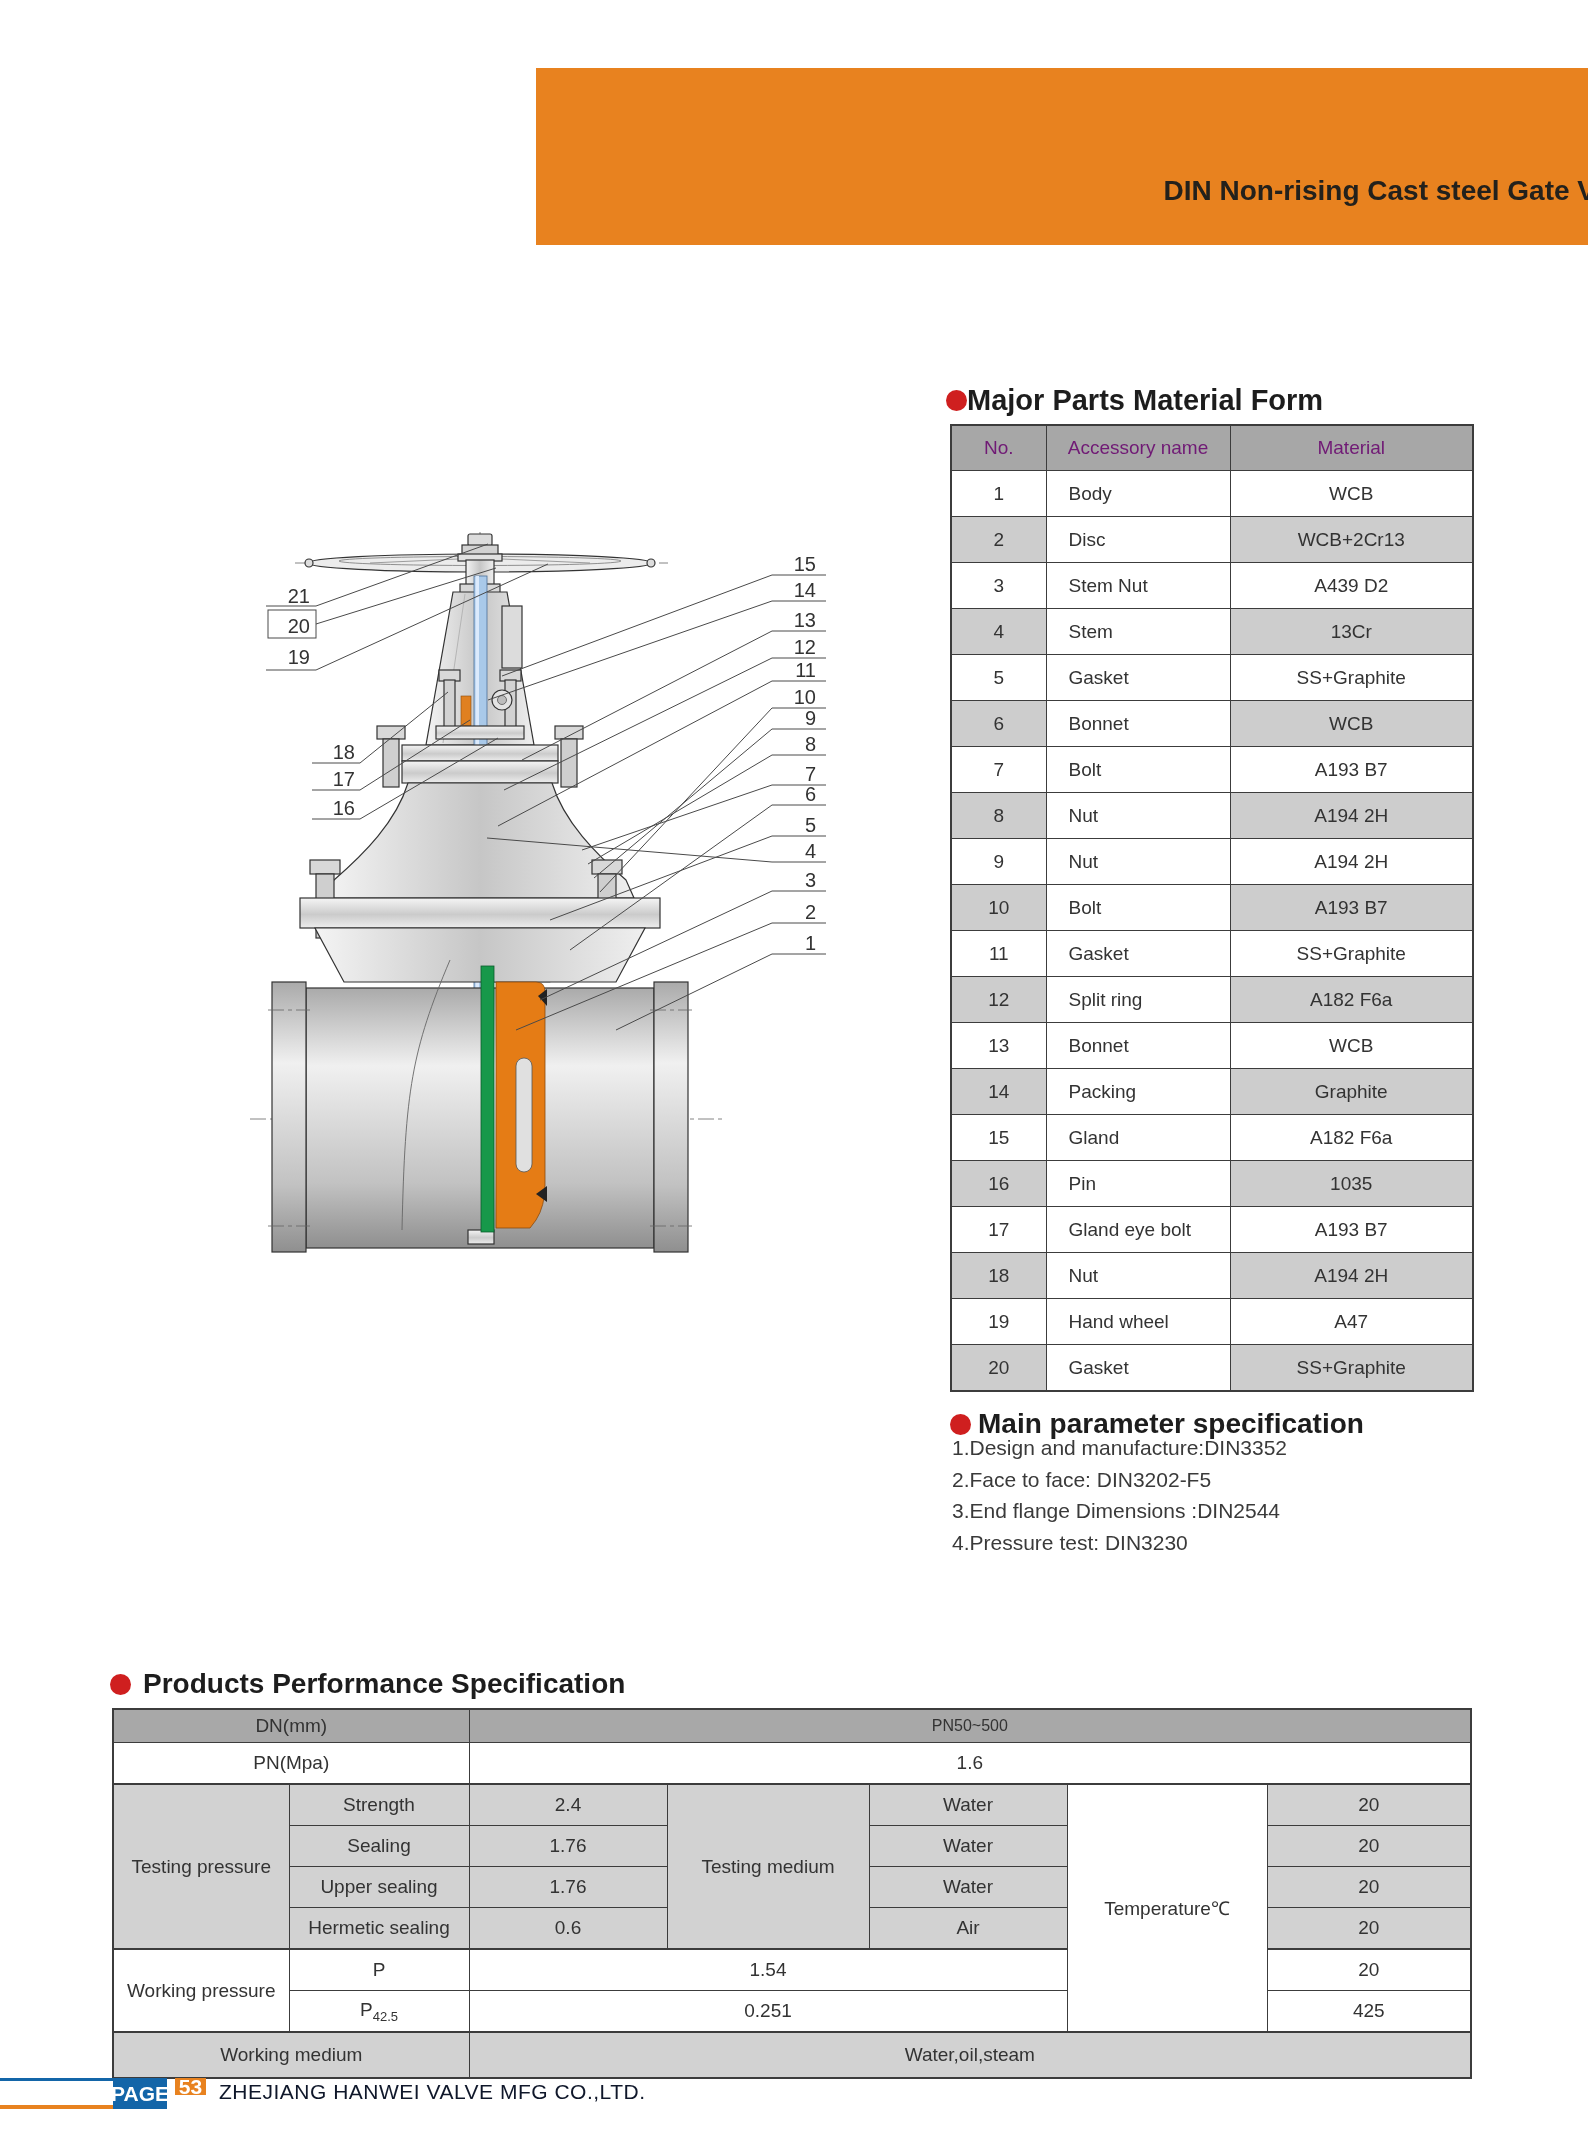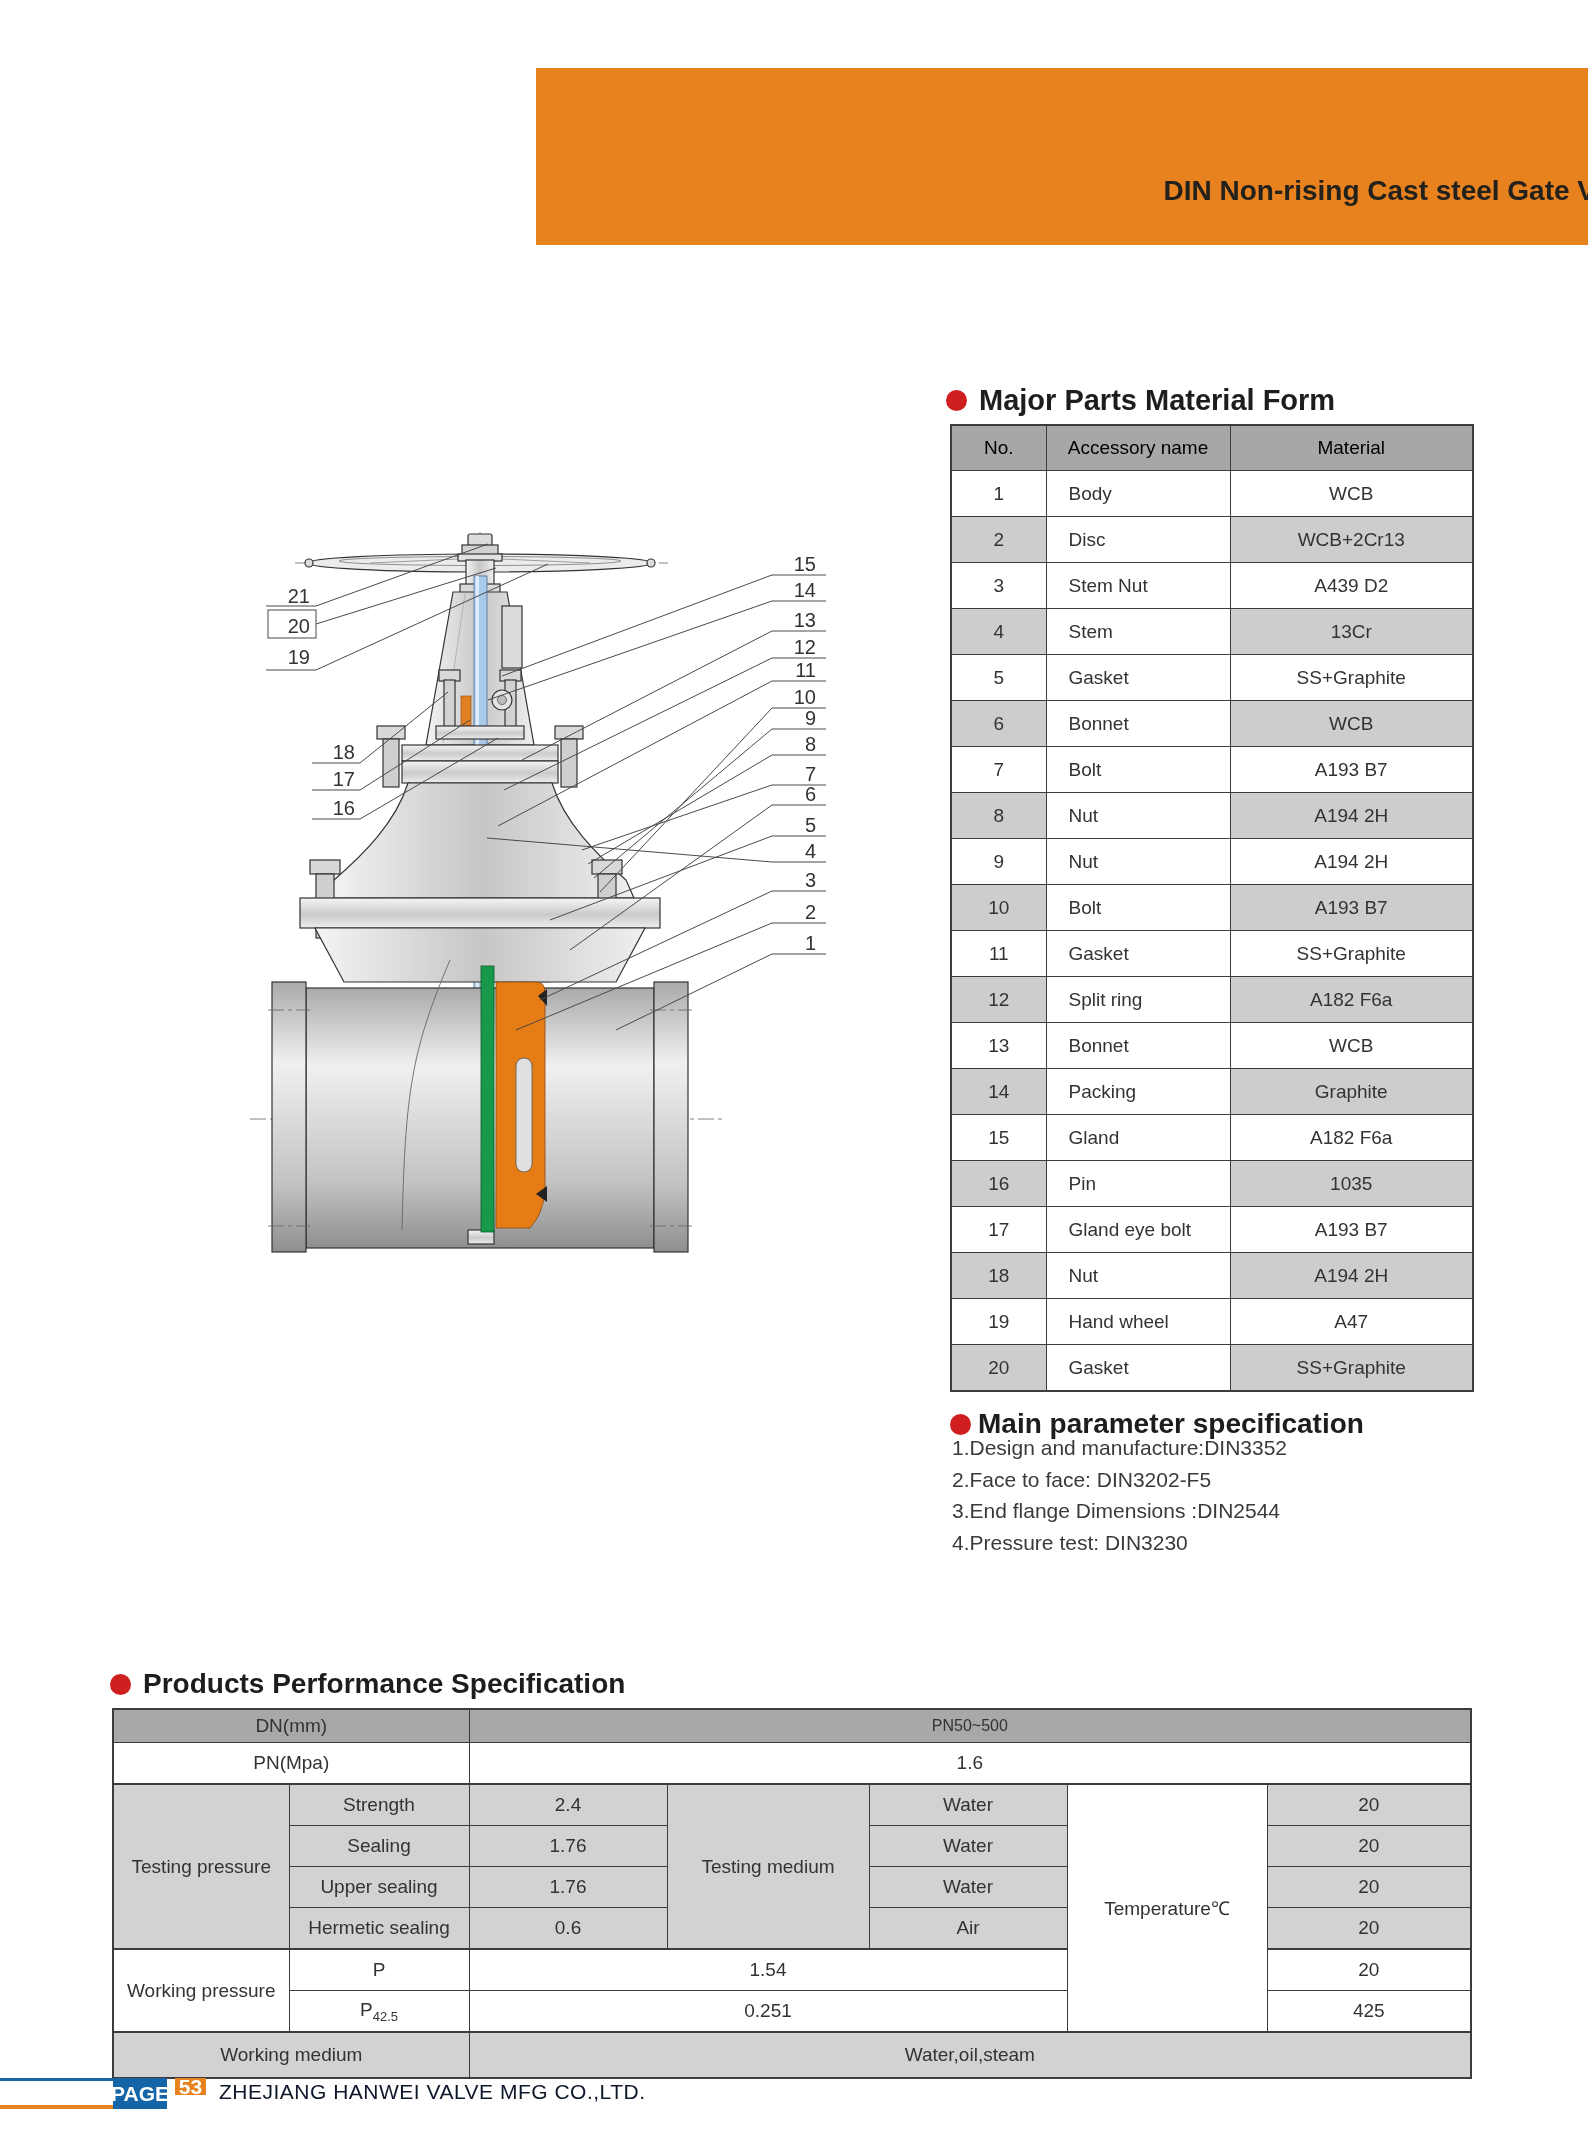--- a/index.html
+++ b/index.html
@@ -15,21 +15,21 @@
   .banner{position:absolute;left:536px;top:68px;width:1205px;height:177px;background:#e8821f;}
   .banner-title{position:absolute;right:92px;bottom:38px;font-size:28px;font-weight:bold;color:#23211c;white-space:nowrap;}
   
   .heading{position:absolute;display:flex;align-items:center;}
   .bullet{width:21px;height:21px;border-radius:50%;background:#cf1f1f;flex:0 0 auto;}
   .heading .htext{font-weight:bold;color:#1d1d1d;white-space:nowrap;}
   
   .parts-table{position:absolute;left:950px;top:424px;width:522px;border-collapse:collapse;table-layout:fixed;}
   .parts-table th,.parts-table td{border:1px solid #3c3c3c;font-weight:normal;text-align:center;
       font-size:19px;color:#333;padding:0;overflow:hidden;white-space:nowrap;}
-  .parts-table thead th{background:#a7a7a7;height:44px;color:#000000;}
+  .parts-table thead th{background:#a7a7a7;height:44px;color:#701a75;}
   .parts-table tbody td{height:45px;background:#fff;}
   .parts-table tbody tr:nth-of-type(even) .cell-no,
   .parts-table tbody tr:nth-of-type(even) .cell-material{background:#cdcdcd;}
   .parts-table .cell-name{text-align:left;padding-left:22px;}
   .parts-table{border:2px solid #3c3c3c;}
   
   .param-list{position:absolute;left:952px;top:1432px;list-style:none;margin:0;padding:0;}
   .param-list li{font-size:21px;color:#3a3a3a;line-height:31.5px;white-space:nowrap;}
   
   .perf-table{position:absolute;left:112px;top:1708px;width:1360px;border-collapse:collapse;table-layout:fixed;
@@ -210,21 +210,21 @@
       <text class="dlabel" x="666" y="420">1</text>
       <text class="dlabel" x="160" y="73">21</text>
       <text class="dlabel" x="160" y="103">20</text>
       <text class="dlabel" x="160" y="134">19</text>
       <text class="dlabel" x="205" y="229">18</text>
       <text class="dlabel" x="205" y="256">17</text>
       <text class="dlabel" x="205" y="285">16</text>
     </g>
   </svg>
 
-  <div class="heading" style="left:946px;top:384px;gap:12px;">
+  <div class="heading" style="left:946px;top:384px;">
     <span class="bullet"></span>
     <span class="htext" style="font-size:29px;">Major Parts Material Form</span>
   </div>
 
   <table class="parts-table">
     <colgroup>
         <col style="width:95px">
         <col style="width:184px">
         <col style="width:243px">
       </colgroup>

